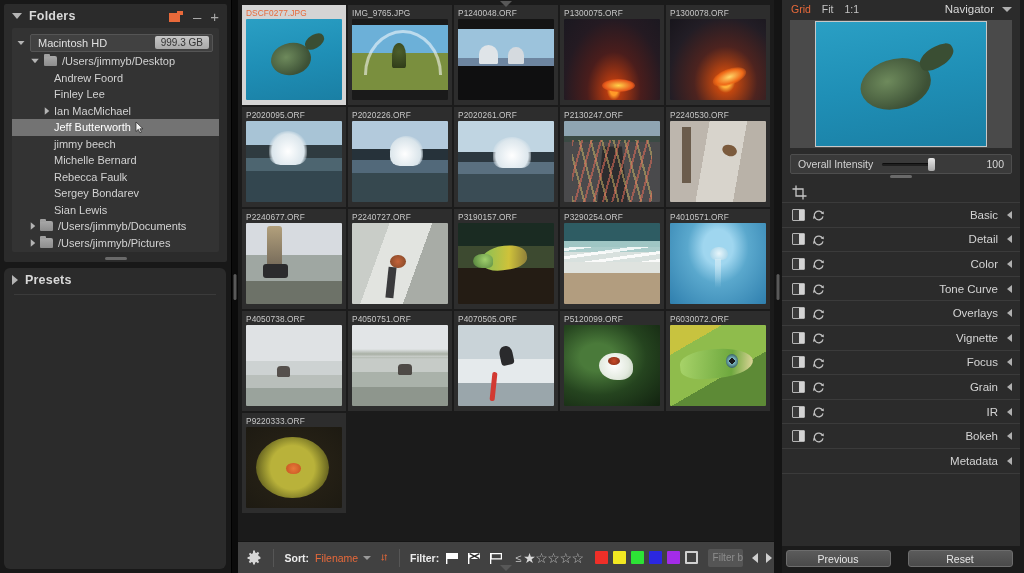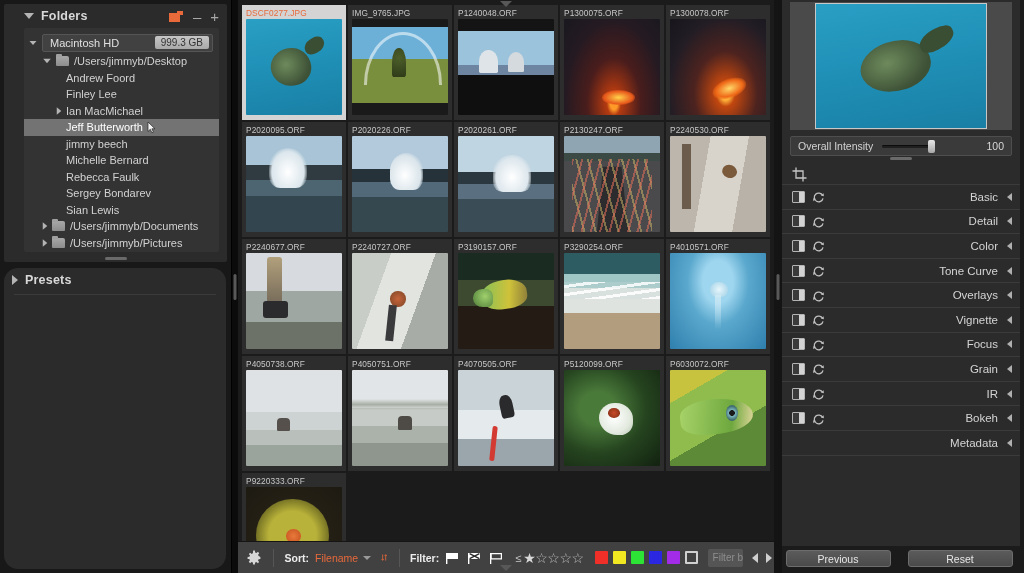--- a/index.html
+++ b/index.html
@@ -9,21 +9,21 @@
     font-family: "Liberation Sans", sans-serif;
     overflow: hidden;
     -webkit-font-smoothing: antialiased;
   }
   .app { position: relative; width: 1024px; height: 573px; background: #1b1b1b; display: flex; }
 
   
   .left-panel { width: 232px; height: 573px; background: #181818; position: relative; flex: 0 0 232px;
                 display: flex; flex-direction: column; border-right: 1px solid #000; }
   .folders-sec { background: #2b2b2b; margin: 4px 4px 0 4px; border-radius: 2px;
-                 display: flex; flex-direction: column; height: 258px; position: relative; padding-left: 12px; }
+                 display: flex; flex-direction: column; height: 258px; position: relative; }
   .sec-header { height: 24px; display: flex; align-items: center; padding: 0 8px; flex: 0 0 24px; }
   .tri { width: 0; height: 0; margin-right: 7px; flex: 0 0 auto; }
   .tri.down { border-left: 5px solid transparent; border-right: 5px solid transparent; border-top: 6px solid #b4b4b4; }
   .tri.right { border-top: 5px solid transparent; border-bottom: 5px solid transparent; border-left: 6px solid #b4b4b4; }
   .sec-title { color: #d8d8d8; font-size: 12.5px; font-weight: bold; letter-spacing: .2px; }
   .hdr-spacer { flex: 1; }
   .hdr-icons { display: flex; align-items: center; gap: 9px; }
   .icon-newfolder { width: 15px; height: 13px; position: relative; }
   .icon-newfolder .f1 { position: absolute; left: 0; top: 3px; width: 11px; height: 9px; background: #e8693a; }
   .icon-newfolder .f2 { position: absolute; right: 0; top: 0; width: 8px; height: 6px; background: #e8693a; border: 1px solid #2b2b2b; }
@@ -38,34 +38,34 @@
   .fold-ico:before { content:""; position:absolute; left:0; top:-2px; width:6px; height:3px; background:#a0a0a0; border-radius:1px 1px 0 0; }
   .hd-row { height: 21px; display: flex; align-items: center; padding-left: 4px; }
   .hd-pill { flex: 1; height: 18px; background: #414141; border: 1px solid #555; border-radius: 2px;
              display: flex; align-items: center; padding: 0 3px 0 7px; margin-right: 6px; }
   .hd-name { color: #e0e0e0; font-size: 11px; flex: 1; }
   .hd-size { background: linear-gradient(#c6c6c6,#a9a9a9); color: #333; font-size: 10px; padding: 1px 6px; border-radius: 2px; font-weight: 500; text-align: center; }
 
   .sec-grip { position: absolute; bottom: 2px; left: 50%; transform: translateX(-50%); width: 22px; height: 3px;
               background: #6a6a6a; border-radius: 2px; }
 
-  .presets-sec { background: #2b2b2b; margin: 6px 5px 4px 4px; border-radius: 14px; flex: 1; position: relative; }
+  .presets-sec { background: #2b2b2b; margin: 6px 5px 4px 4px; border-radius: 6px; flex: 1; position: relative; }
   .presets-rule { height: 1px; background: #3b3b3b; margin: 2px 10px 0 10px; }
 
   
   .center { flex: 1; background: #1b1b1b; display: flex; flex-direction: column; position: relative; min-width: 0; }
   .top-caret { position: absolute; top: 1px; left: 50%; transform: translateX(-50%);
                width: 0; height: 0; border-left: 6px solid transparent; border-right: 6px solid transparent;
                border-top: 6px solid #585858; z-index: 5; }
   .bot-caret { position: absolute; bottom: 2px; left: 50%; transform: translateX(-50%);
                width: 0; height: 0; border-left: 6px solid transparent; border-right: 6px solid transparent;
                border-top: 6px solid #585858; z-index: 5; }
   .grid-wrap { flex: 1; padding: 5px 0 0 2px; overflow: hidden; background: #1b1b1b; }
   .grid { display: flex; flex-wrap: wrap; }
-  .cell { width: 104px; height: 115px; background: #2d2d2d; margin: 0 0 2px 2px; padding: 3px 4px 0 4px;
+  .cell { width: 104px; height: 100px; background: #2d2d2d; margin: 0 0 2px 2px; padding: 3px 4px 0 4px;
           display: flex; flex-direction: column; }
   .cell.sel { background: #d4d4d4; }
   .cell-name { font-size: 8.3px; color: #c8c8c8; height: 11px; line-height: 11px; white-space: nowrap; overflow: hidden; letter-spacing: .1px; }
   .cell.sel .cell-name { color: #e8693a; }
   .thumb { flex: 1; margin-bottom: 5px; border-radius: 1px; overflow: hidden; position: relative; background: #111; }
 
   
   .t-turtle { background: linear-gradient(170deg,#2a9fc4 0%,#1f8fb6 50%,#1a7fa4 100%); }
   .t-turtle:before { content:""; position:absolute; left:26%; top:30%; width:42%; height:40%;
      background: radial-gradient(ellipse at 40% 40%, #6e8a5c, #3d5136 70%); border-radius: 48% 52% 46% 54%; transform: rotate(-18deg); }
@@ -497,20 +497,27 @@
     </div>
   </div>
 
   <div class="split-v">
       <div class="grip"></div>
     </div>
 
   <div class="right-panel">
 
     <div class="nav-sec">
+      <div class="nav-header">
+        <span class="nav-mode active">Grid</span>
+        <span class="nav-mode">Fit</span>
+        <span class="nav-mode">1:1</span>
+        <span class="nav-title">Navigator</span>
+        <div class="nav-caret"></div>
+      </div>
       <div class="nav-img-box">
         <div class="nav-img t-turtle"></div>
       </div>
       <div class="intensity">
         <span class="int-label">Overall Intensity</span>
         <div class="slider">
           <div class="track"></div>
             <div class="knob"></div>
         </div>
         <span class="int-val">100</span>

